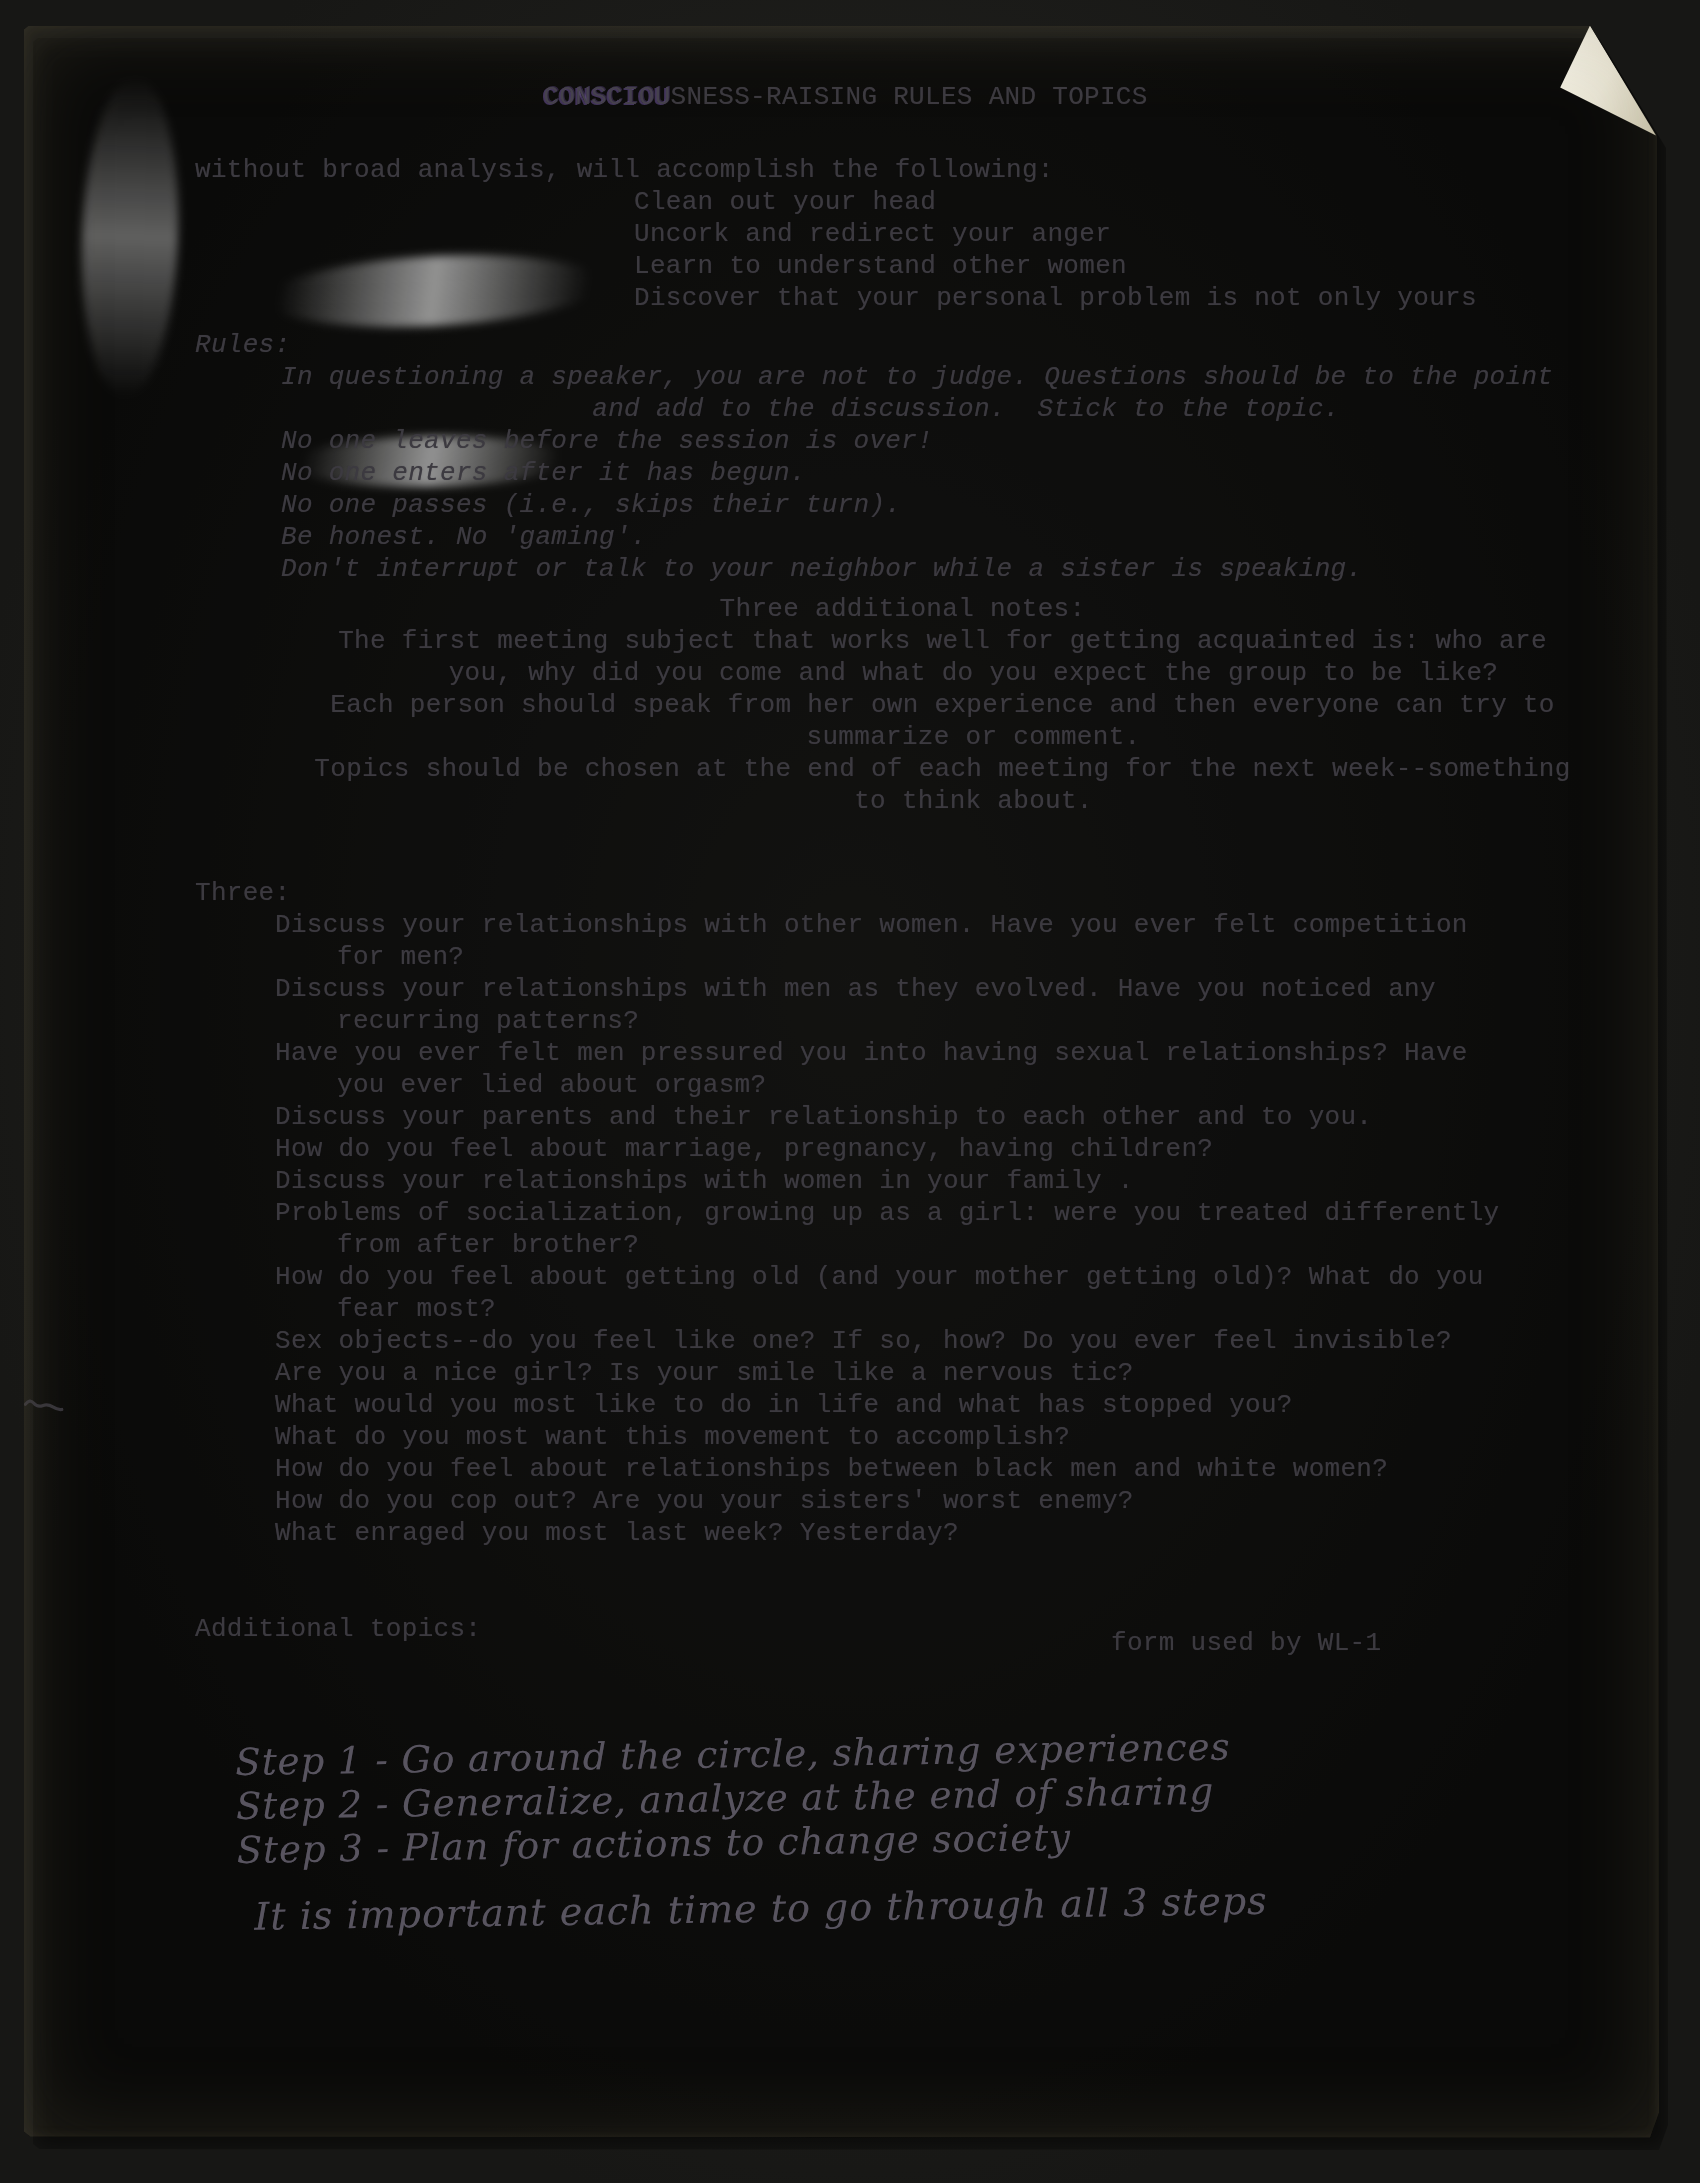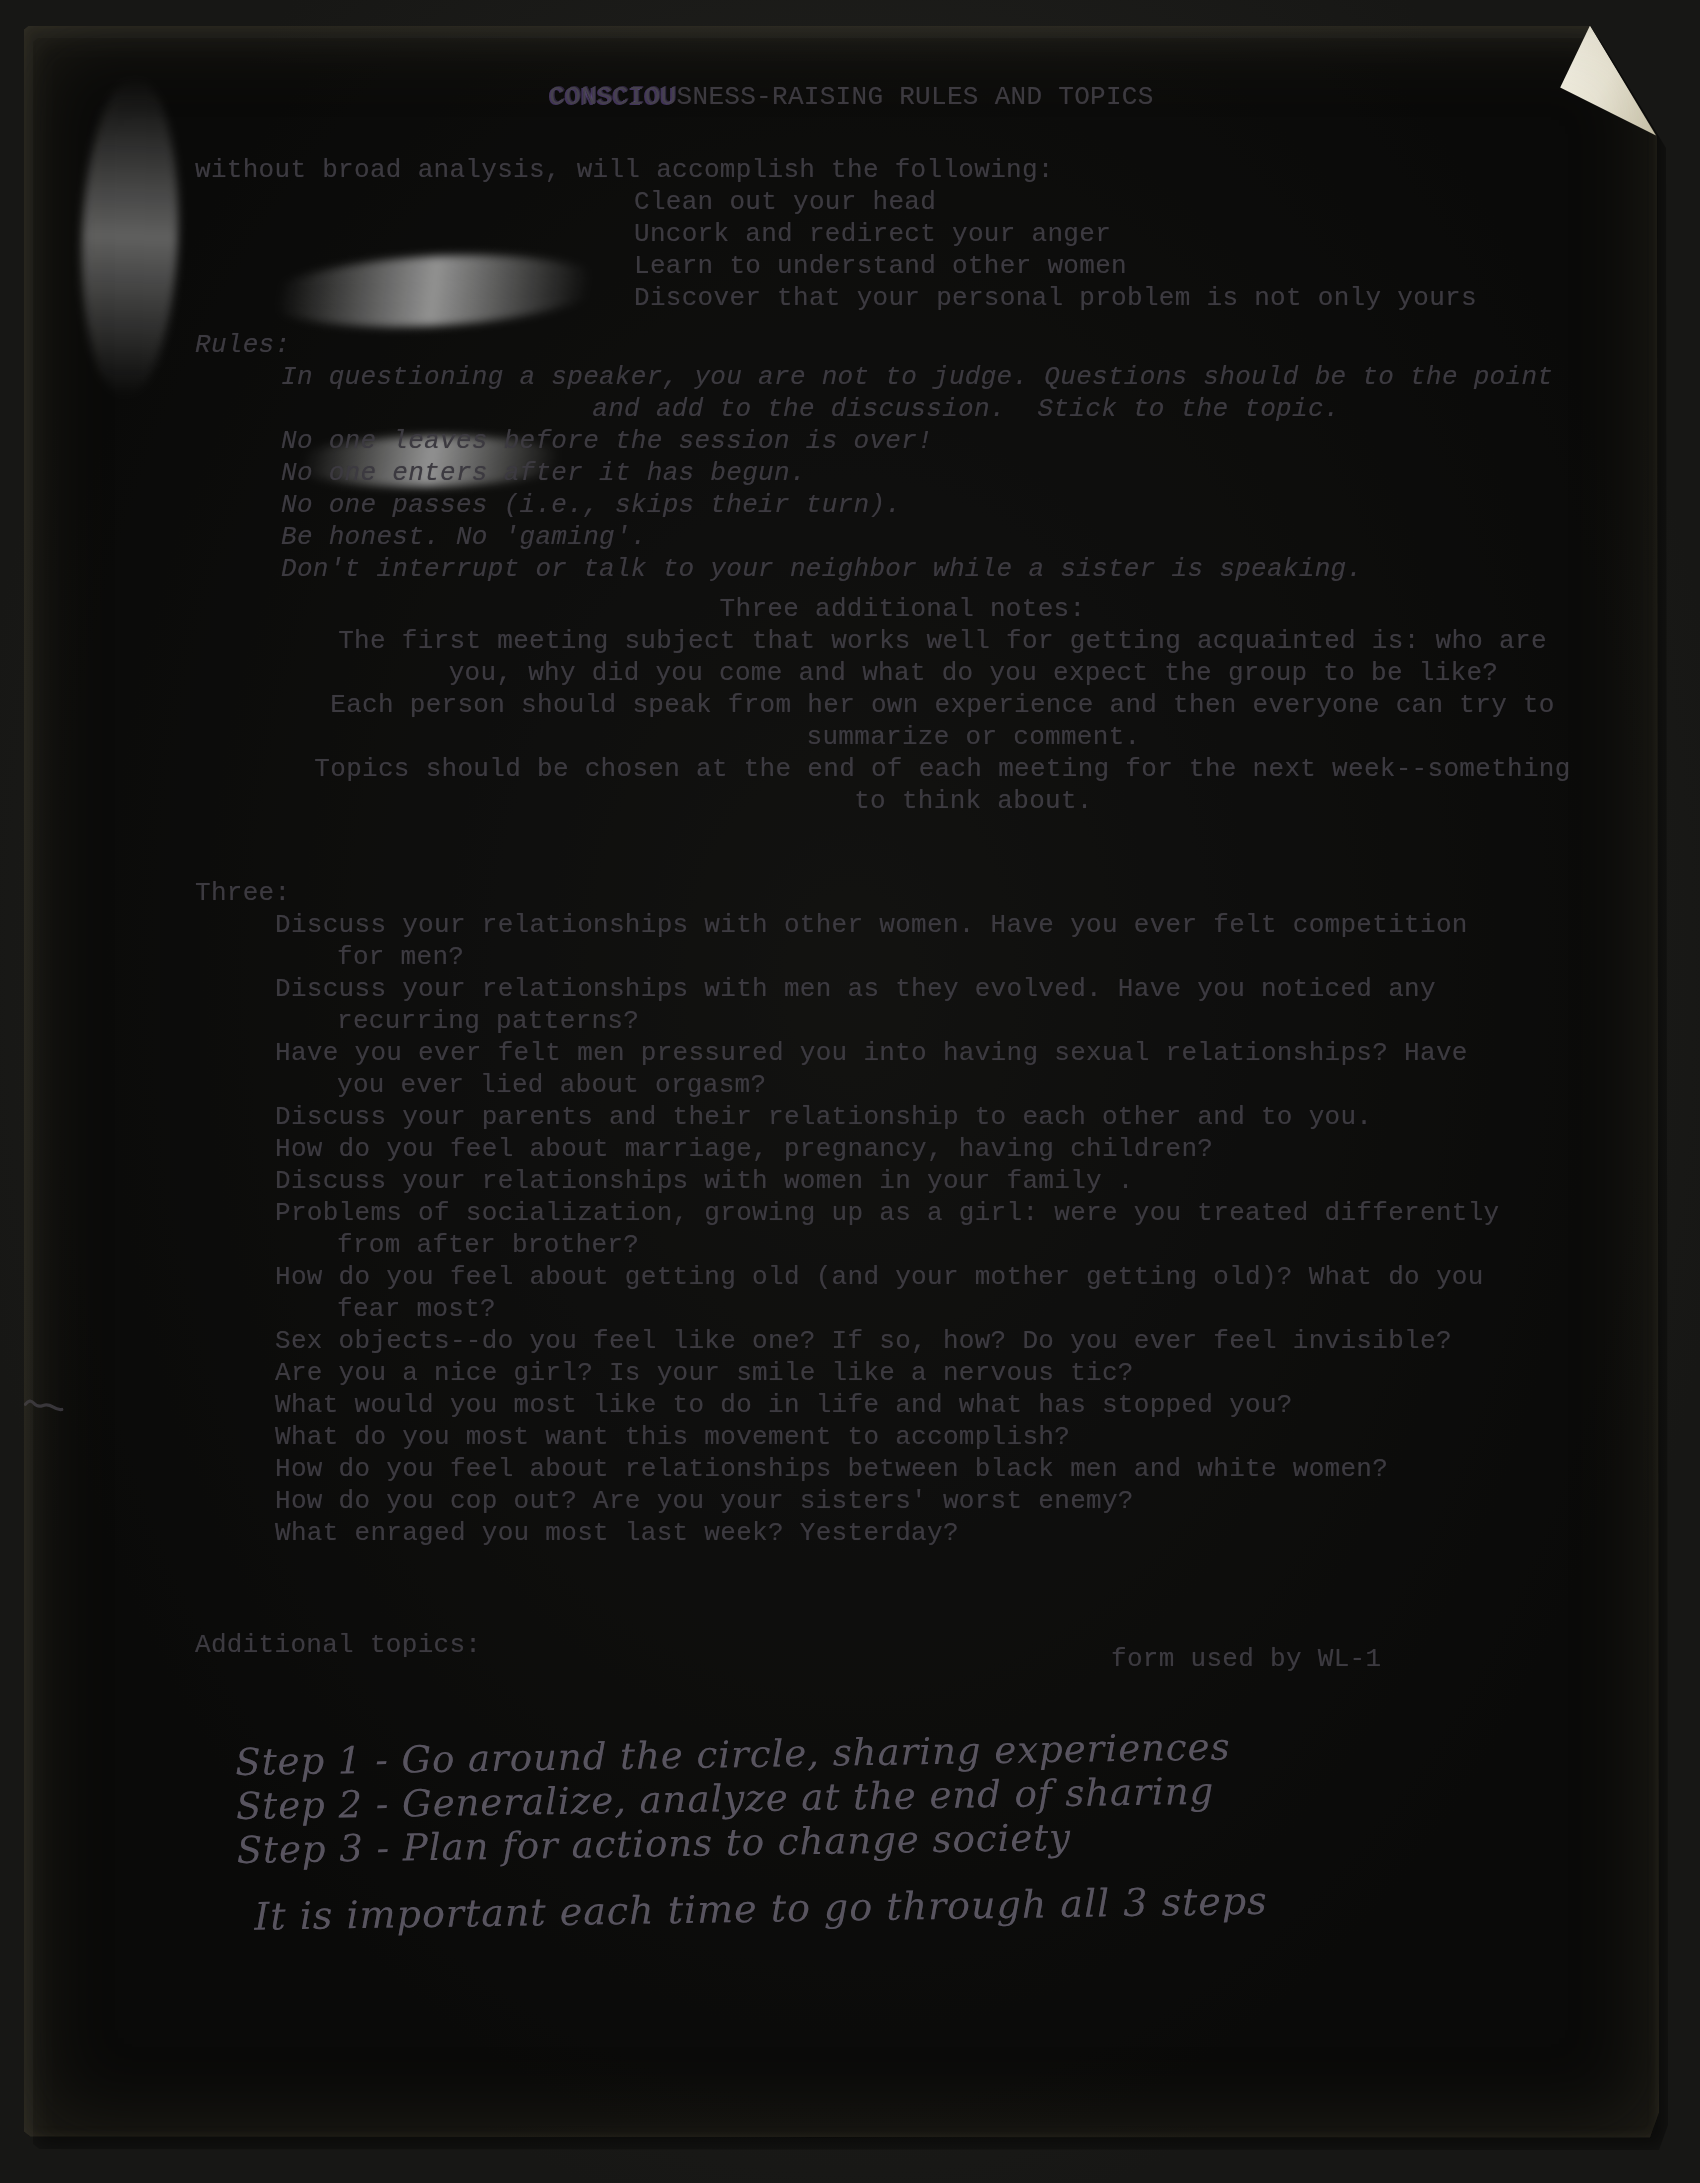--- a/index.html
+++ b/index.html
@@ -39,28 +39,28 @@
   .scuff{
     position:absolute;pointer-events:none;border-radius:50%;
     background:linear-gradient(100deg, rgba(255,255,255,0) 5%, rgba(255,255,255,0.55) 50%, rgba(255,255,255,0) 95%);
     filter:blur(4.5px);
   }
   .scuff.s1{left:243px;top:230px;width:333px;height:70px;transform:rotate(-3deg);}
   .scuff.s2{left:269px;top:410px;width:275px;height:51px;transform:rotate(-1deg);}
   .scuff.s3{left:58px;top:51px;width:96px;height:320px;background:linear-gradient(180deg,rgba(255,255,255,0) ,rgba(255,255,255,0.35),rgba(255,255,255,0));transform:rotate(2deg);}
   .type{font-size:26px;line-height:32px;color:#3c3a40;letter-spacing:0.3px;
         text-shadow:0 0 0.8px rgba(58,54,64,0.6);}
-  .title-row{position:absolute;left:10px;top:55px;width:1635px;text-align:center;}
+  .title-row{position:absolute;left:4px;top:55px;width:1635px;text-align:center;}
   .over{color:#45414d;text-shadow:-1.9px 1.3px 0.6px rgba(118,92,168,0.50), 1.3px -0.6px 0.6px rgba(118,92,168,0.30), 0 0 1.3px rgba(70,64,80,0.6);}
   .block{position:absolute;left:171px;width:1415px;}
   .b-intro{top:128px;}
   .b-rules{top:303px;font-style:italic;}
   .b-notes{top:567px;text-align:center;}
   .b-topics{top:851px;}
-  .b-footer{top:1587px;margin-top:16px;}
+  .b-footer{top:1587px;}
   .ln{white-space:pre;}
   .plead{padding-left:118px;}
   .goal{padding-left:439px;}
   .r1{padding-left:86px;}
   .r2{padding-left:127px;text-align:center;}
   .t1{padding-left:80px;}
   .t2{padding-left:142px;}
   .formnote{position:absolute;left:916px;top:14px;white-space:pre;}
   .footer-wrap{position:relative;}
   .hand{

